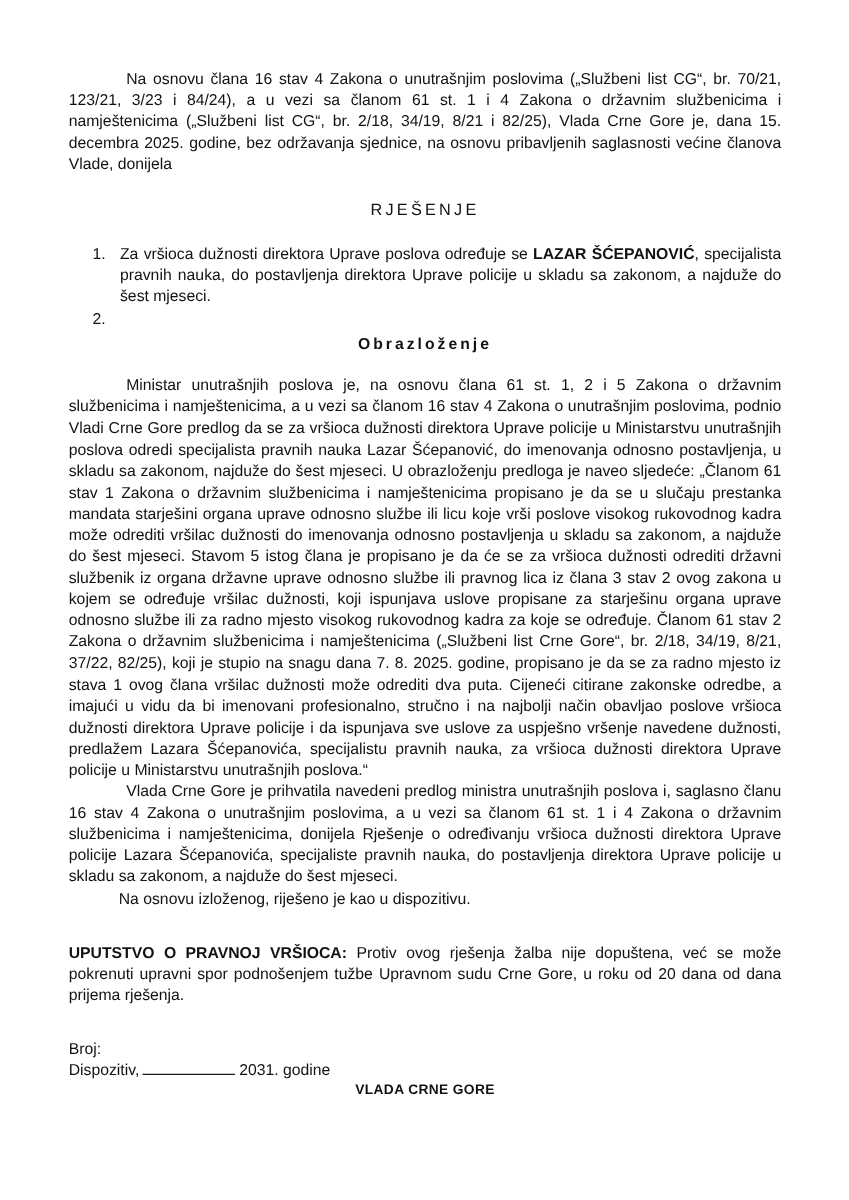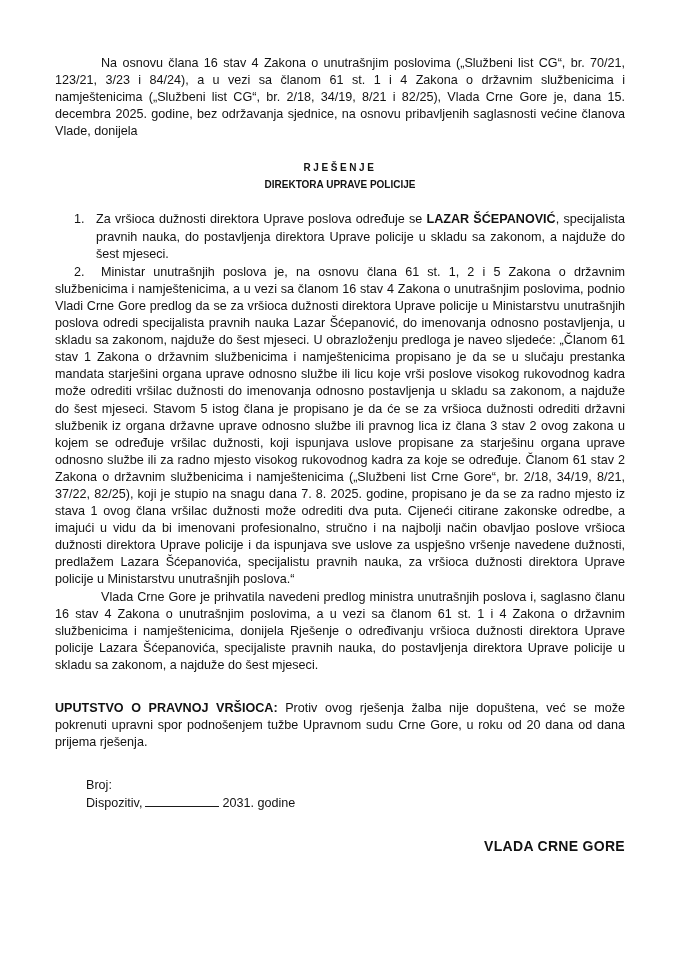--- a/index.html
+++ b/index.html
@@ -40,22 +40,22 @@
   .para.indent-small {
     text-indent: 40px;
   }
 
   
   .heading-block {
     text-align: center;
     margin-top: 20px;
   }
   .heading-line {
-    font-size: 10px;
-    font-weight: bold;
+    font-size: 13px;
+    font-weight: normal;
     line-height: 16.5px;
     text-align: center;
   }
   .heading-line.spaced {
     letter-spacing: 2.6px;
   }
 
   .obrazlozenje {
     text-align: center;
     font-size: 12.6px;
@@ -90,63 +90,62 @@
 
   b, .b { font-weight: bold; }
   .gap-lg { height: 26px; }
 
   
   .footer-lines {
     margin-top: 26px;
     font-size: 12.6px;
     line-height: 17.5px;
     text-align: left;
-    margin-left: 31px;
   }
   .blankline {
     display: inline-block;
     border-bottom: 1.4px solid #1a1a1a;
     width: 74px;
     height: 11px;
     vertical-align: baseline;
     margin: 0 3px;
   }
 
   .org-name {
-    margin-top: 26px;
-    text-align: right;
-    font-size: 14px;
+    text-align: center;
+    font-size: 11px;
     font-weight: bold;
     letter-spacing: 0.3px;
   }
 </style>
 </head>
 <body>
 
 <div class="page">
 
   <p class="para indent">Na osnovu člana 16 stav 4 Zakona o unutrašnjim poslovima („Službeni list CG“, br. 70/21, 123/21, 3/23 i 84/24), a u vezi sa članom 61 st. 1 i 4 Zakona o državnim službenicima i namještenicima („Službeni list CG“, br. 2/18, 34/19, 8/21 i 82/25), Vlada Crne Gore je, dana 15. decembra 2025. godine, bez održavanja sjednice, na osnovu pribavljenih saglasnosti većine članova Vlade, donijela</p>
 
   <div class="heading-block">
     <div class="heading-line spaced">RJEŠENJE</div>
-    <div class="heading-line">DIREKTORA UPRAVE POLICIJE</div>
   </div>
 
   <ol class="disp">
     <li>
       <span class="num">1.</span><span>Za vršioca dužnosti direktora Uprave poslova određuje se </span><span class="b">LAZAR ŠĆEPANOVIĆ</span><span>, specijalista pravnih nauka, do postavljenja direktora Uprave policije u skladu sa zakonom, a najduže do šest mjeseci.</span>
     </li>
     <li>
       <span class="num">2.</span>
     </li>
   </ol>
 
+  <div class="obrazlozenje">Obrazloženje</div>
 
   <p class="para indent">Ministar unutrašnjih poslova je, na osnovu člana 61 st. 1, 2 i 5 Zakona o državnim službenicima i namještenicima, a u vezi sa članom 16 stav 4 Zakona o unutrašnjim poslovima, podnio Vladi Crne Gore predlog da se za vršioca dužnosti direktora Uprave policije u Ministarstvu unutrašnjih poslova odredi specijalista pravnih nauka Lazar Šćepanović, do imenovanja odnosno postavljenja, u skladu sa zakonom, najduže do šest mjeseci. U obrazloženju predloga je naveo sljedeće: „Članom 61 stav 1 Zakona o državnim službenicima i namještenicima propisano je da se u slučaju prestanka mandata starješini organa uprave odnosno službe ili licu koje vrši poslove visokog rukovodnog kadra može odrediti vršilac dužnosti do imenovanja odnosno postavljenja u skladu sa zakonom, a najduže do šest mjeseci. Stavom 5 istog člana je propisano je da će se za vršioca dužnosti odrediti državni službenik iz organa državne uprave odnosno službe ili pravnog lica iz člana 3 stav 2 ovog zakona u kojem se određuje vršilac dužnosti, koji ispunjava uslove propisane za starješinu organa uprave odnosno službe ili za radno mjesto visokog rukovodnog kadra za koje se određuje. Članom 61 stav 2 Zakona o državnim službenicima i namještenicima („Službeni list Crne Gore“, br. 2/18, 34/19, 8/21, 37/22, 82/25), koji je stupio na snagu dana 7. 8. 2025. godine, propisano je da se za radno mjesto iz stava 1 ovog člana vršilac dužnosti može odrediti dva puta. Cijeneći citirane zakonske odredbe, a imajući u vidu da bi imenovani profesionalno, stručno i na najbolji način obavljao poslove vršioca dužnosti direktora Uprave policije i da ispunjava sve uslove za uspješno vršenje navedene dužnosti, predlažem Lazara Šćepanovića, specijalistu pravnih nauka, za vršioca dužnosti direktora Uprave policije u Ministarstvu unutrašnjih poslova.“</p>
   <p class="para indent">Vlada Crne Gore je prihvatila navedeni predlog ministra unutrašnjih poslova i, saglasno članu 16 stav 4 Zakona o unutrašnjim poslovima, a u vezi sa članom 61 st. 1 i 4 Zakona o državnim službenicima i namještenicima, donijela Rješenje o određivanju vršioca dužnosti direktora Uprave policije Lazara Šćepanovića, specijaliste pravnih nauka, do postavljenja direktora Uprave policije u skladu sa zakonom, a najduže do šest mjeseci.</p>
+  <p class="para indent-small">Na osnovu izloženog, riješeno je kao u dispozitivu.</p>
 
   <div class="gap-lg"></div>
 
   <p class="para"><span class="b">UPUTSTVO O PRAVNOJ VRŠIOCA:</span><span> Protiv ovog rješenja žalba nije dopuštena, već se može pokrenuti upravni spor podnošenjem tužbe Upravnom sudu Crne Gore, u roku od 20 dana od dana prijema rješenja.</span></p>
 
   <div class="footer-lines">
     <div><span>Broj:</span></div>
     <div><span>Dispozitiv,</span><span class="blankline"></span><span>2031. godine</span></div>
   </div>
 

